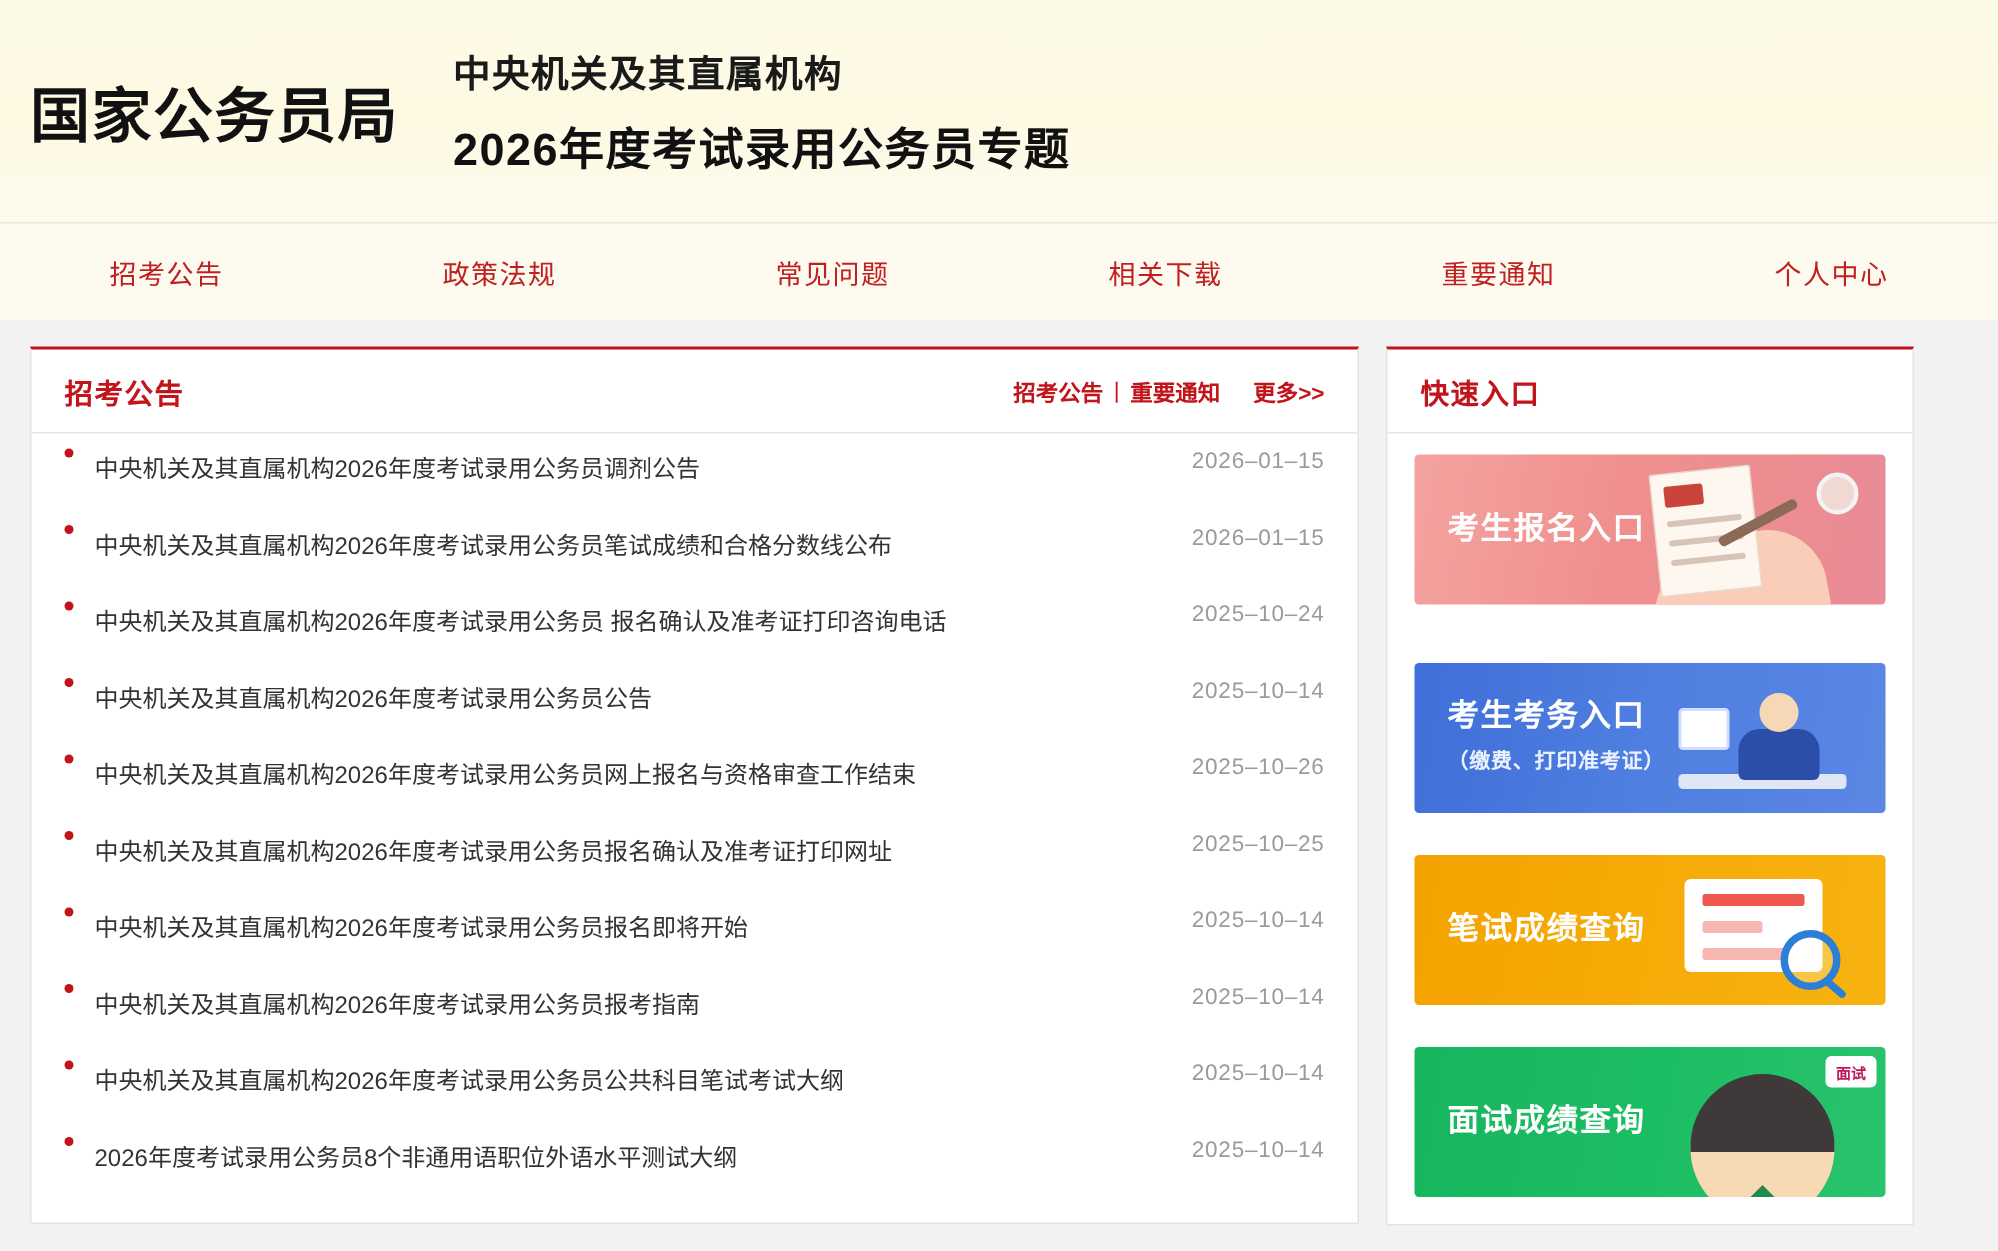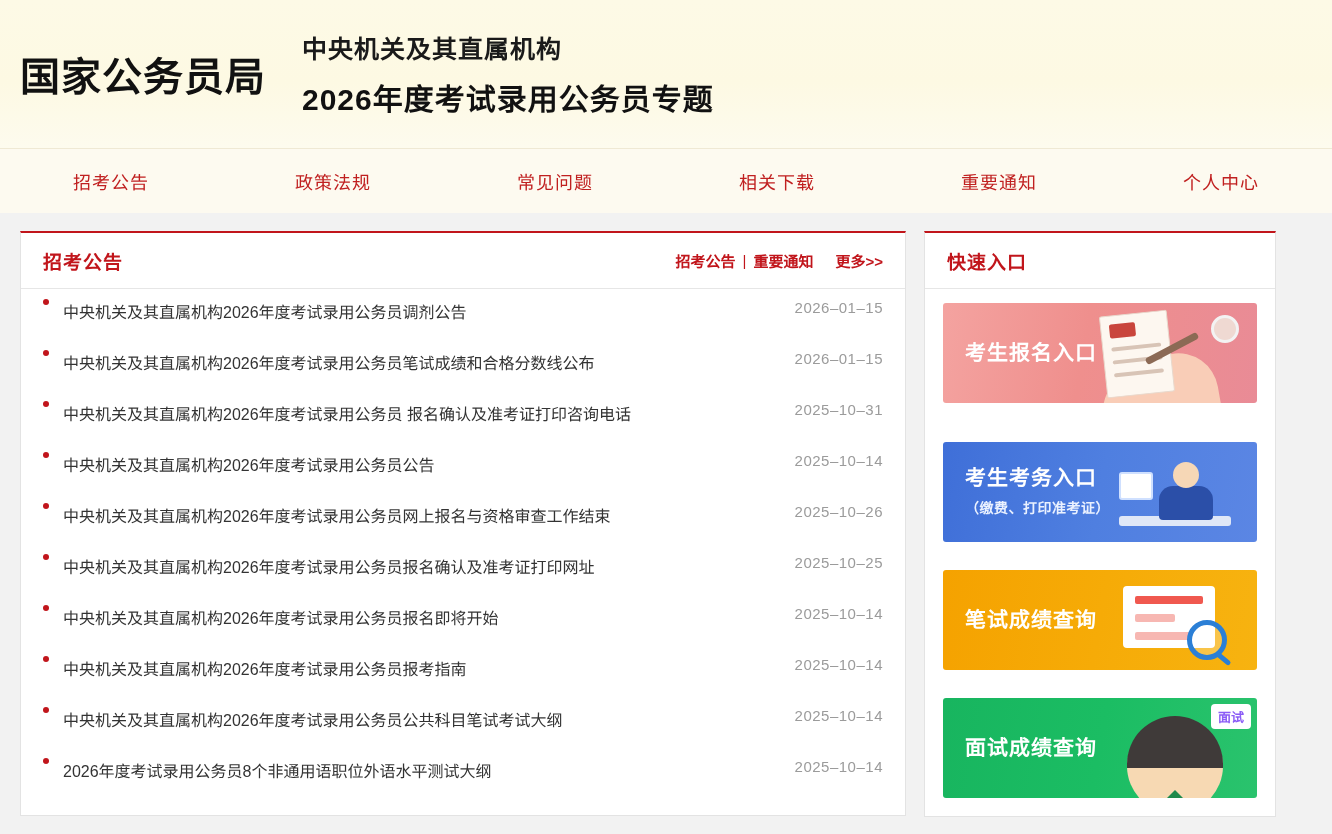--- a/index.html
+++ b/index.html
@@ -255,21 +255,21 @@
     position: absolute; right: 34px; bottom: -16px;
     width: 96px; height: 96px; border-radius: 50%; background: #f7d9b3; z-index: 2;
   }
   .art-hair {
     position: absolute; right: 34px; bottom: 30px;
     width: 96px; height: 52px; border-radius: 48px 48px 0 0; background: #3f3a39; z-index: 3;
   }
   .art-bubble {
     position: absolute; right: 6px; top: 6px;
     padding: 3px 7px; background: #fff; border-radius: 4px;
-    font-size: 13px; color: #8b5cf6; font-weight: bold; z-index: 4;
+    font-size: 10px; color: #be185d; font-weight: bold; z-index: 4;
   }
   .art-collar {
     position: absolute; right: 56px; bottom: -18px;
     width: 52px; height: 26px; background: #1f8a4c; transform: rotate(0deg); z-index: 4;
     clip-path: polygon(0 100%, 50% 0, 100% 100%);
   }
 </style>
 </head>
 <body>
 
@@ -310,21 +310,21 @@
         <span class="news-date">2026–01–15</span>
       </div>
       <div class="news-item">
         <span class="bullet"></span>
         <span class="news-title">中央机关及其直属机构2026年度考试录用公务员笔试成绩和合格分数线公布</span>
         <span class="news-date">2026–01–15</span>
       </div>
       <div class="news-item">
         <span class="bullet"></span>
         <span class="news-title">中央机关及其直属机构2026年度考试录用公务员 报名确认及准考证打印咨询电话</span>
-        <span class="news-date">2025–10–31</span>
+        <span class="news-date">2025–10–24</span>
       </div>
       <div class="news-item">
         <span class="bullet"></span>
         <span class="news-title">中央机关及其直属机构2026年度考试录用公务员公告</span>
         <span class="news-date">2025–10–14</span>
       </div>
       <div class="news-item">
         <span class="bullet"></span>
         <span class="news-title">中央机关及其直属机构2026年度考试录用公务员网上报名与资格审查工作结束</span>
         <span class="news-date">2025–10–26</span>

